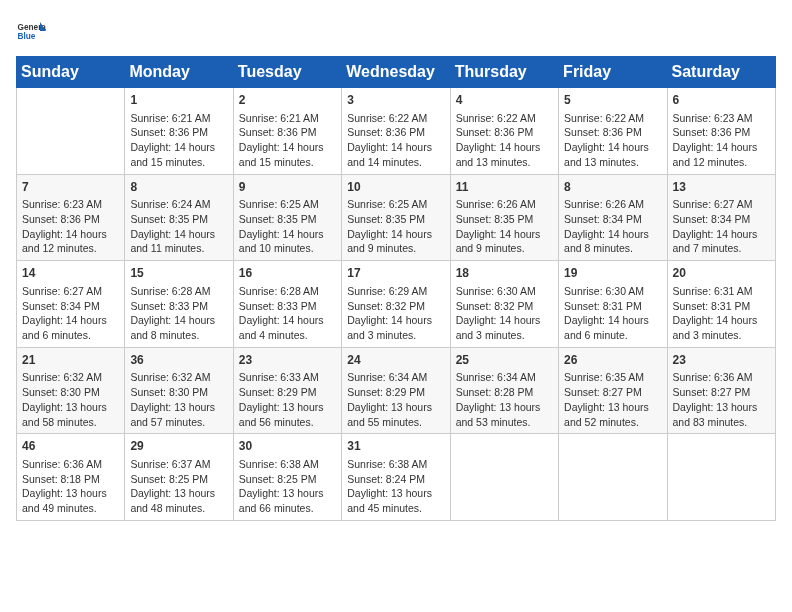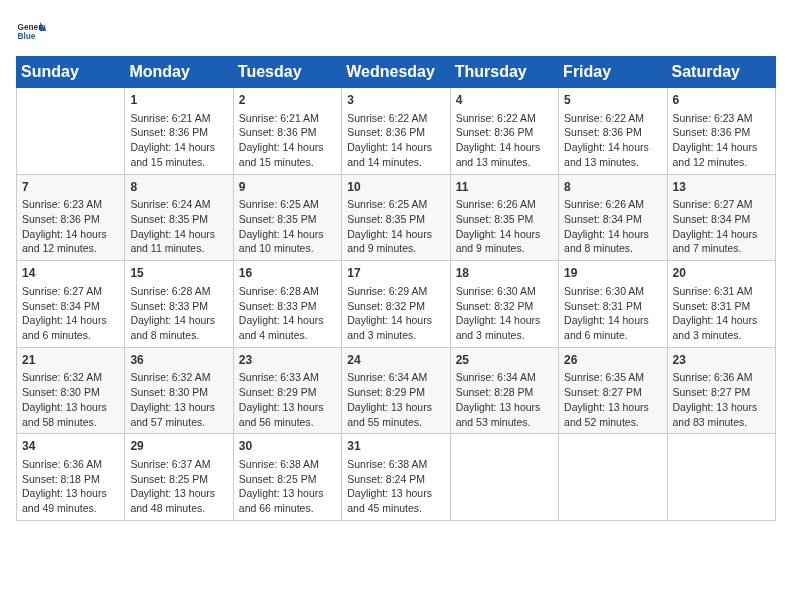--- a/index.html
+++ b/index.html
@@ -312,21 +312,21 @@
         <td>
           <span class="day-number">23</span>
           <div>Sunrise: 6:36 AM</div>
           <div>Sunset: 8:27 PM</div>
           <div>Daylight: 13 hours</div>
           <div>and 83 minutes.</div>
         </td>
       </tr>
       <tr>
         <td>
-          <span class="day-number">34</span>
+          <span class="day-number">46</span>
           <div>Sunrise: 6:36 AM</div>
           <div>Sunset: 8:18 PM</div>
           <div>Daylight: 13 hours</div>
           <div>and 49 minutes.</div>
         </td>
         <td>
           <span class="day-number">29</span>
           <div>Sunrise: 6:37 AM</div>
           <div>Sunset: 8:25 PM</div>
           <div>Daylight: 13 hours</div>

